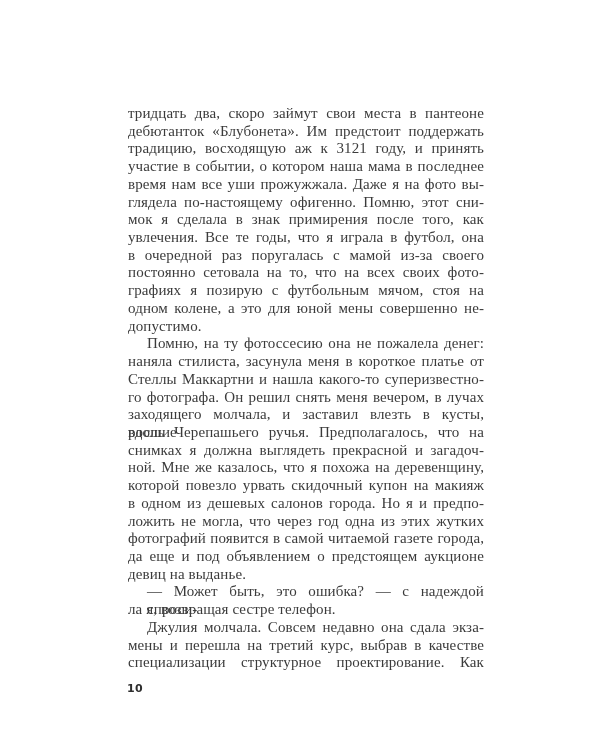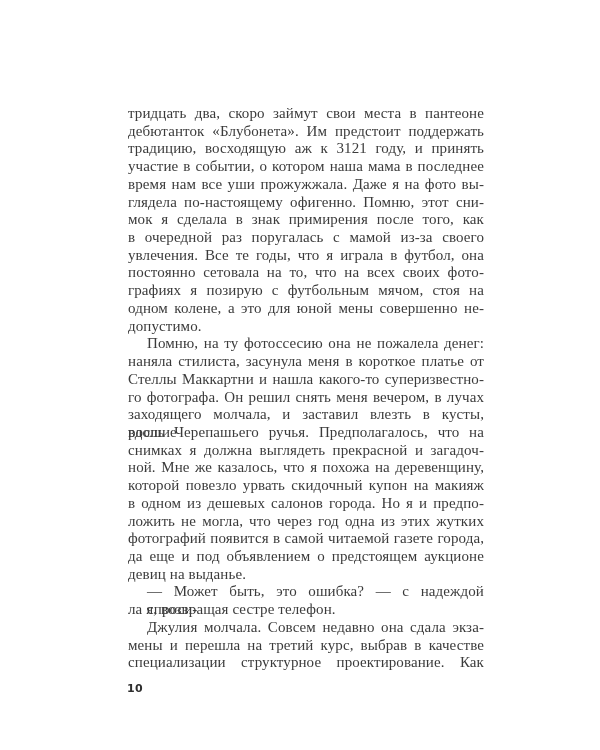--- a/index.html
+++ b/index.html
@@ -67,22 +67,22 @@
 <div class="page">
   <div class="text-block">
       <div class="paragraph">
         <div class="line">тридцать два, скоро займут свои места в пантеоне</div>
         <div class="line">дебютанток «Блубонета». Им предстоит поддержать</div>
         <div class="line">традицию, восходящую аж к 3121 году, и принять</div>
         <div class="line">участие в событии, о котором наша мама в последнее</div>
         <div class="line">время нам все уши прожужжала. Даже я на фото вы-</div>
         <div class="line">глядела по-настоящему офигенно. Помню, этот сни-</div>
         <div class="line">мок я сделала в знак примирения после того, как</div>
+        <div class="line">увлечения. Все те годы, что я играла в футбол, она</div>
         <div class="line">в очередной раз поругалась с мамой из-за своего</div>
-        <div class="line">увлечения. Все те годы, что я играла в футбол, она</div>
         <div class="line">постоянно сетовала на то, что на всех своих фото-</div>
         <div class="line">графиях я позирую с футбольным мячом, стоя на</div>
         <div class="line">одном колене, а это для юной мены совершенно не-</div>
         <div class="line para-end">допустимо.</div>
       </div>
       <div class="paragraph">
         <div class="line indent">Помню, на ту фотоссесию она не пожалела денег:</div>
         <div class="line">наняла стилиста, засунула меня в короткое платье от</div>
         <div class="line">Стеллы Маккартни и нашла какого-то суперизвестно-</div>
         <div class="line">го фотографа. Он решил снять меня вечером, в лучах</div>

